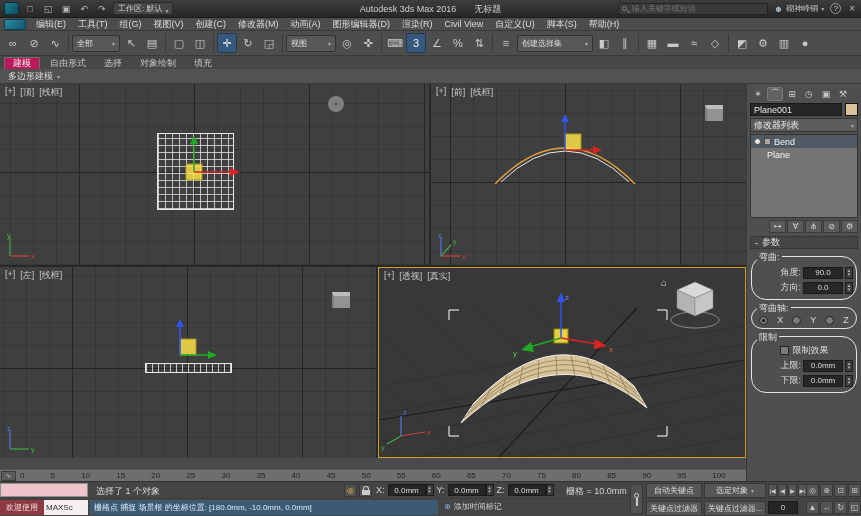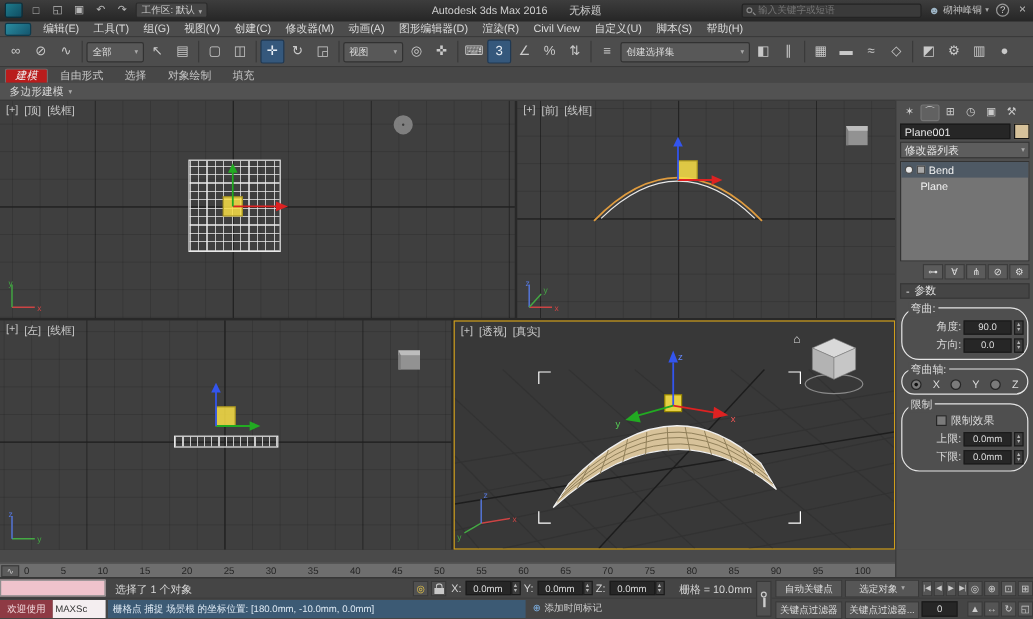--- a/index.html
+++ b/index.html
@@ -40,27 +40,27 @@
   
   .tbar{position:absolute;left:0;top:31px;width:861px;height:25px;background:#4d4d4d;border-bottom:1px solid #393939;
         display:flex;align-items:center;gap:1px;padding:0 3px;}
   .tbtn{width:20px;height:20px;display:flex;align-items:center;justify-content:center;border:1px solid transparent;border-radius:2px;}
   .tbtn .ig{font-size:11px;color:#c9c9c9;line-height:1;}
   .tbtn.act{background:#35587c;border-color:#203953;}
   .tbtn.act .ig{color:#e8eef5;}
   .sep{width:1px;height:18px;background:#3a3a3a;margin:0 2px;}
   .dd{height:17px;display:flex;align-items:center;justify-content:space-between;gap:4px;background:#585858;
       border:1px solid #323232;padding:0 4px;font-size:8px;color:#ddd;border-radius:2px;}
-  .ddf{width:48px;} .ddc{width:50px;} .dds{width:108px;}
+  .ddf{width:48px;} .ddc{width:50px;} .dds{width:76px;}
 
   
   .rtabs{position:absolute;left:0;top:56px;width:861px;height:13px;background:#474747;display:flex;align-items:flex-end;
          padding:0 4px;font-size:9px;gap:2px;}
   .rtab{padding:0 8px;height:12px;display:flex;align-items:center;color:#c6c6c6;}
-  .rtab.act{background:#b91c1c;border:1px solid #6d6d6d;border-bottom:none;color:#efefef;border-radius:2px 2px 0 0;font-style:italic;}
+  .rtab.act{background:#be185d;border:1px solid #6d6d6d;border-bottom:none;color:#efefef;border-radius:2px 2px 0 0;}
   .rrow{position:absolute;left:0;top:69px;width:861px;height:15px;background:#525252;border-bottom:1px solid #3b3b3b;
         display:flex;align-items:center;gap:4px;padding:0 8px;font-size:9px;color:#d6d6d6;}
 
   
   .main{position:absolute;left:0;top:84px;width:861px;height:374px;}
   .vparea{position:absolute;left:0;top:0;width:746px;height:374px;background:#282828;}
   .vp{position:absolute;background-color:#3f3f3f;overflow:hidden;}
   .vp.ortho{background-image:
       linear-gradient(to right, rgba(0,0,0,.30) 1px, transparent 1px),
       linear-gradient(to bottom, rgba(0,0,0,.30) 1px, transparent 1px),

